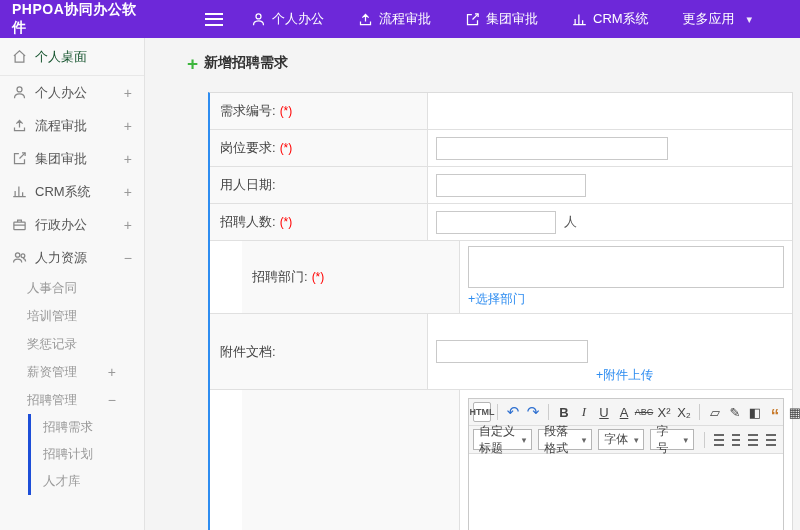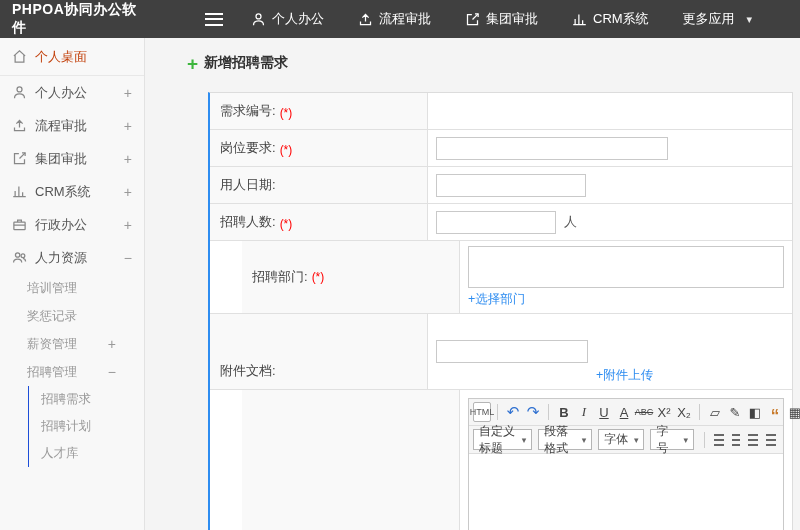--- a/index.html
+++ b/index.html
@@ -1,77 +1,77 @@
 <!DOCTYPE html>
 <html><head>
 <meta charset="utf-8">
 <style>
   * { margin:0; padding:0; box-sizing:border-box; }
   html,body { width:800px; height:530px; overflow:hidden; background:#f4f4f4;
               font-family:"Liberation Sans","DejaVu Sans",sans-serif; }
 
   
-  .topbar { height:38px; background:#404040; display:flex; align-items:center; color:#fff; }
+  .topbar { height:38px; background:#6d28d9; display:flex; align-items:center; color:#fff; }
   .logo { width:145px; padding-left:12px; font-size:14px; font-weight:bold; letter-spacing:0.5px; }
   .burger { display:block; width:18px; height:13px; border-top:2px solid #fff; border-bottom:2px solid #fff;
             position:relative; margin-left:60px; cursor:pointer; }
   .burger::after { content:""; position:absolute; left:0; top:3.5px; width:100%; height:2px; background:#fff; }
   .topnav { display:flex; align-items:center; margin-left:28px; gap:34px; }
   .nav-item { display:flex; align-items:center; gap:6px; font-size:13px; cursor:pointer; }
   .nicon { width:15px; height:15px; stroke:#fff; fill:none; stroke-width:2; }
   .nav-caret { font-size:11px; margin-left:-22px; opacity:.9; }
 
   
   .body-row { display:flex; height:492px; }
 
   
   .sidebar { width:145px; background:#f8f8f8; border-right:1px solid #e2e2e2; overflow:hidden; }
   .side-item { height:33px; display:flex; align-items:center; padding:0 12px; font-size:13px;
                color:#555; cursor:pointer; }
-  .side-item.first { height:38px; border-bottom:1px solid #e8e8e8; color:#c2410c; }
+  .side-item.first { height:38px; border-bottom:1px solid #e8e8e8; color:#14532d; }
   .sicon { width:15px; height:15px; stroke:#888; fill:none; stroke-width:2; margin-right:8px; flex:0 0 15px; }
   .side-label { flex:1; }
   .expand { color:#999; font-size:14px; }
   .sub-item { height:28px; display:flex; align-items:center; padding:0 28px 0 27px; font-size:12.5px;
               color:#999; cursor:pointer; }
-  .subsub-wrap { margin-left:28px; border-left:1px solid #1d4ed8; }
+  .subsub-wrap { margin-left:28px; border-left:3px solid #1d4ed8; }
   .subsub-item { height:27px; display:flex; align-items:center; padding-left:12px; font-size:12.5px;
                  color:#999; cursor:pointer; }
 
   
   .main { flex:1; padding:12px 8px 0 42px; overflow:hidden; }
   .page-title { display:flex; align-items:center; gap:6px; height:26px; }
   .plus-icon { color:#3db63d; font-size:19px; font-weight:bold; line-height:1; }
   .title-text { font-size:14px; font-weight:bold; color:#333; }
 
   .form-table { margin:16px 0 0 21px; width:585px; border:1px solid #dcdcdc; border-left:2px solid #2d8cf0;
                 background:#fff; }
   .frow { display:flex; border-bottom:1px solid #e0e0e0; }
   .frow:last-child { border-bottom:none; }
   .flabel { width:218px; background:#f9f9f9; border-right:1px solid #e0e0e0; padding:9px 10px;
-            font-size:13px; color:#444; display:flex; align-items:flex-end; gap:4px; }
+            font-size:13px; color:#444; display:flex; align-items:center; gap:4px; }
   .frow.tall .flabel { align-items:center;margin-left:32px; }
   .req { color:#f00; font-size:12px; }
   .fvalue { flex:1; padding:5px 8px; display:flex; align-items:center; background:#fff; min-width:0; }
   .fvalue.col { flex-direction:column; align-items:flex-start; gap:3px; }
   .tin { border:1px solid #c9c9c9; height:23px; font-size:13px; padding:2px 6px; color:#333;
          font-family:"Liberation Sans","DejaVu Sans",sans-serif; }
   .tarea { border:1px solid #c9c9c9; width:100%; height:42px; resize:none; font-size:13px; padding:3px 6px;
            font-family:"Liberation Sans","DejaVu Sans",sans-serif; }
   .suffix { margin-left:8px; font-size:13px; color:#555; }
   .blue-link { color:#2d8cf0; font-size:12.5px; text-decoration:none; cursor:pointer; }
   .fvalue .side-by { margin-left:8px;margin-top:48px; }
 
   
   .editor { width:100%; border:1px solid #c9c9c9; }
   .tb-row { display:flex; align-items:center; gap:2px; padding:3px 4px; background:#f5f5f5;
             border-bottom:1px solid #ddd; flex-wrap:nowrap; }
   .tbtn { display:inline-flex; align-items:center; justify-content:center; min-width:18px; height:20px;
           padding:0 2px; font-size:13px; color:#444; cursor:pointer; border-radius:2px; }
-  .tbtn.htmlbtn { border:1px solid #b5b5b5; background:#fff; font-size:9px; padding:0 3px; color:#555; }
+  .tbtn.htmlbtn { border:1px solid #b5b5b5; background:#fff; font-size:9px; padding:0 3px; color:#555;font-weight:bold; }
   .tbtn.blue { color:#2d6fd0; font-size:15px; }
   .tbtn.bold { font-weight:bold; }
   .tbtn.italic { font-style:italic; font-family:"Liberation Serif",serif; }
   .tbtn.underl { text-decoration:underline; }
   .tbtn.strike { text-decoration:line-through; font-size:9px; letter-spacing:0; }
   .tbtn.small { font-size:13px; }
   .tbtn.quote { font-size:17px; color:#c87a2b; font-weight:bold; line-height:0.4; padding-top:8px; }
   .tbtn.fcolor b { border-bottom:3px solid #d22; line-height:1; font-size:13px; }
   .tsep { width:1px; height:16px; background:#ccc; margin:0 4px; flex:0 0 1px; }
   .caret { font-style:normal; font-size:9px; color:#666; margin-left:4px; }
@@ -199,20 +199,23 @@
     </div>
     <div class="side-item">
       <svg class="sicon">
           <use href="#i-people"></use>
         </svg>
       <span class="side-label">人力资源</span>
       <span class="expand">−</span>
     </div>
 
     <div class="sub-item">
+      <span class="side-label">人事合同</span>
+    </div>
+    <div class="sub-item">
       <span class="side-label">培训管理</span>
     </div>
     <div class="sub-item">
       <span class="side-label">奖惩记录</span>
     </div>
     <div class="sub-item">
       <span class="side-label">薪资管理</span>
       <span class="expand">+</span>
     </div>
     <div class="sub-item">

